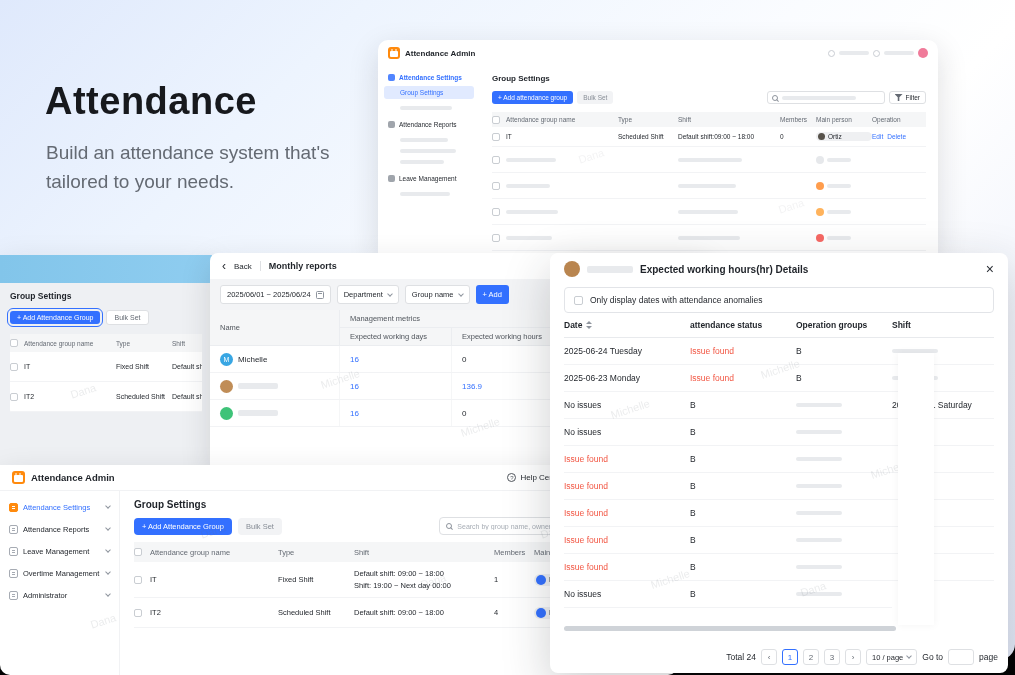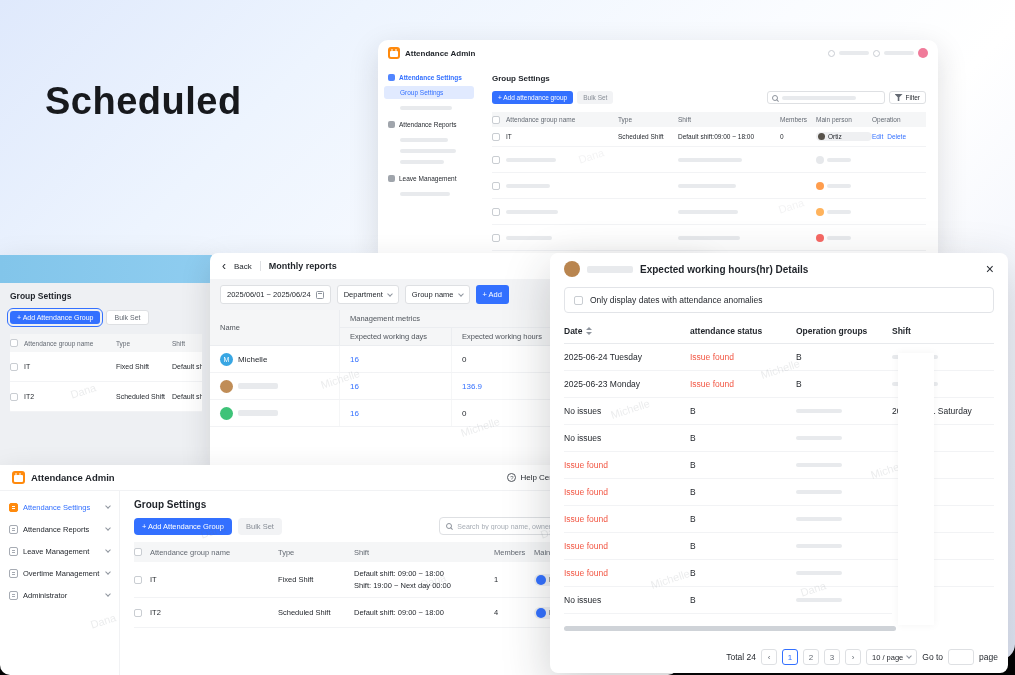--- a/index.html
+++ b/index.html
@@ -140,21 +140,25 @@
   #w5 .ops{display:flex;flex-wrap:wrap;gap:2px 6px;padding-right:4px}
   #w5 .pager{display:flex;align-items:center;justify-content:flex-end;gap:4px;margin-top:6px;padding-right:2px}
   #w5 .pbox{width:15px;height:15px;border:1px solid #dee0e3;border-radius:3px;display:flex;align-items:center;justify-content:center;color:#646a73;font-size:7.5px;background:#fff}
   #w5 .pbox.act{border-color:#3370ff;color:#3370ff}
   #w5 .psel{height:15px;border:1px solid #dee0e3;border-radius:3px;display:flex;align-items:center;gap:4px;padding:0 5px;font-size:7px;background:#fff}
 </style>
 </head>
 <body>
 
 <div class="hero">
-  <div class="hero-title">Scheduled</div>
+  <div class="hero-title">Attendance</div>
+  <div class="hero-sub">
+    <div>Build an attendance system that's</div>
+    <div>tailored to your needs.</div>
+  </div>
 </div>
 
 <div class="win" id="w1">
   <span class="wm lt" style="left:200px;top:110px">Dana</span>
   <span class="wm lt" style="left:400px;top:160px">Dana</span>
   <div class="apphead">
     <span class="cal"></span>
     <span class="apptitle">Attendance Admin</span>
     <span class="hright">
       <span class="ic-circle"></span>
@@ -493,21 +497,21 @@
     <span class="av" style="width:16px;height:16px;background:#b9854f"></span>
     <span class="sk" style="width:46px;height:7px"></span>
     <span class="title">Expected working hours(hr) Details</span>
     <span class="close">×</span>
   </div>
   <div class="bodyp">
     <div class="fbox">
       <span class="cb"></span>
       <span>Only display dates with attendance anomalies</span>
     </div>
-    <div class="tgrid" style="margin-top:6px">
+    <div class="tgrid" style="">
       <span class="th">
         <span>Date</span>
         <span class="sort">
             <i class="up"></i>
             <i class="dn"></i>
           </span>
       </span>
       <span class="th">attendance status</span>
       <span class="th">Operation groups</span>
       <span class="th">Shift</span>

